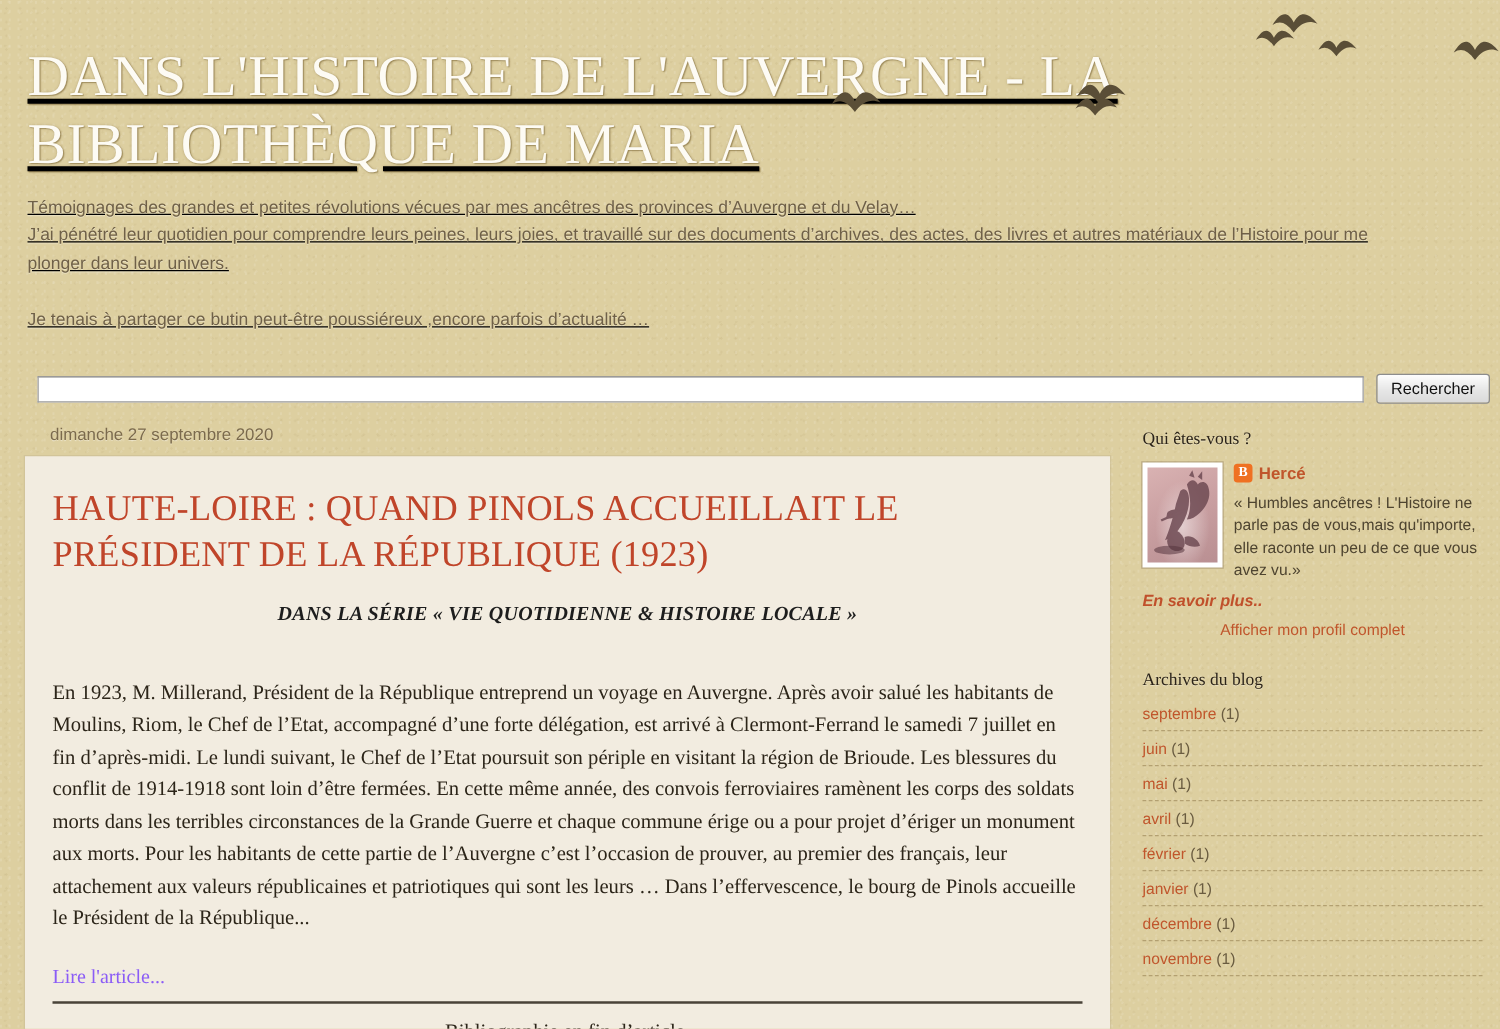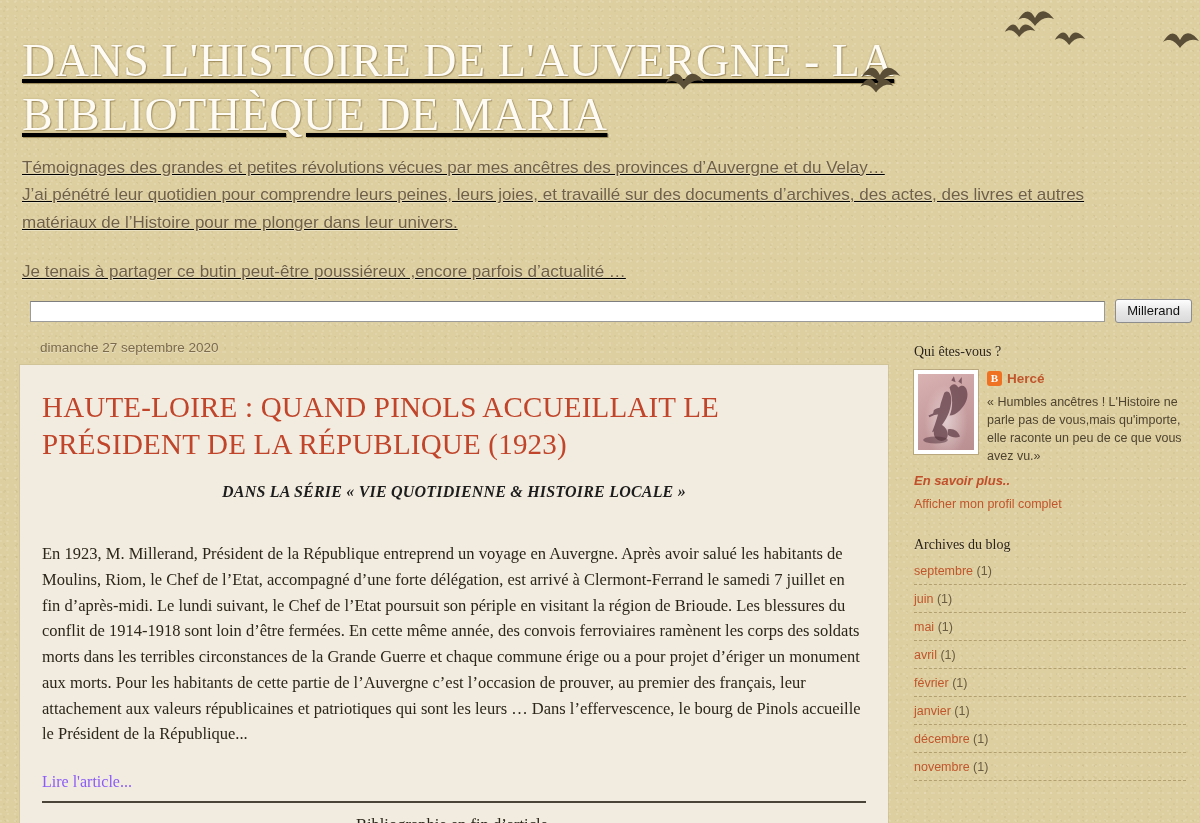--- a/index.html
+++ b/index.html
@@ -43,21 +43,21 @@
     font-weight: normal;
     font-size: 46px;
     line-height: 1.17;
     letter-spacing: .5px;
     color: #fdfbf4;
     text-shadow: 1px 1px 1px rgba(120,98,50,.55), 0 0 2px rgba(120,98,50,.35);
     max-width: 1130px;
   }
   #blog-description {
     padding: 12px 20px 0 22px;
-    font-size: 17px;
+    font-size: 14px;
     line-height: 1.62;
     color: #6f6047;
     text-shadow: 0 1px 0 rgba(255,255,255,.35);
     max-width: 1140px;
   }
   #blog-description p { margin: 0; }
   #blog-description p.gap { margin-top: 22px; }
 
   
   .bird {
@@ -249,20 +249,21 @@
     text-decoration: none;
     cursor: pointer;
   }
   #profile-full {
     display: block;
     margin-top: 9px;
     font-size: 12.5px;
     color: #c0562c;
     text-decoration: none;
     cursor: pointer;
+    text-align: center;
   }
   #archive-list { list-style: none; margin: 0; padding: 0; }
   #archive-list li {
     padding: 1px 0 6px 0;
     border-bottom: 1px dashed #b3a071;
     margin-bottom: 6px;
     font-size: 12.5px;
     color: #6a5c40;
   }
   #archive-list li a {
@@ -304,21 +305,21 @@
 </svg>
 <svg class="bird" style="left:663px; top:68px; width:44px; height:28px;" viewBox="0 0 40 26">
   <path d="M2 14 C8 4 14 2 19 12 C24 2 31 4 38 13 C31 10 25 12 19 20 C13 12 8 10 2 14 Z"></path>
 </svg>
 <svg class="bird" style="left:858px; top:74px; width:38px; height:24px;" viewBox="0 0 40 26">
   <path d="M2 14 C8 4 14 2 19 12 C24 2 31 4 38 13 C31 10 25 12 19 20 C13 12 8 10 2 14 Z"></path>
 </svg>
 
 <div id="search-row">
   <input id="search-input" type="text" placeholder="" style="">
-  <button id="search-button">Millerand</button>
+  <button id="search-button">Rechercher</button>
 </div>
 
 <div id="content-wrap">
 
   <div id="main-column">
     <div class="post-date">dimanche 27 septembre 2020</div>
 
     <div id="post-card">
       <h2 id="post-title">HAUTE-LOIRE : QUAND PINOLS ACCUEILLAIT LE PRÉSIDENT DE LA RÉPUBLIQUE (1923)</h2>
       <p id="post-subtitle">DANS LA SÉRIE « VIE QUOTIDIENNE &amp; HISTOIRE LOCALE »</p>

